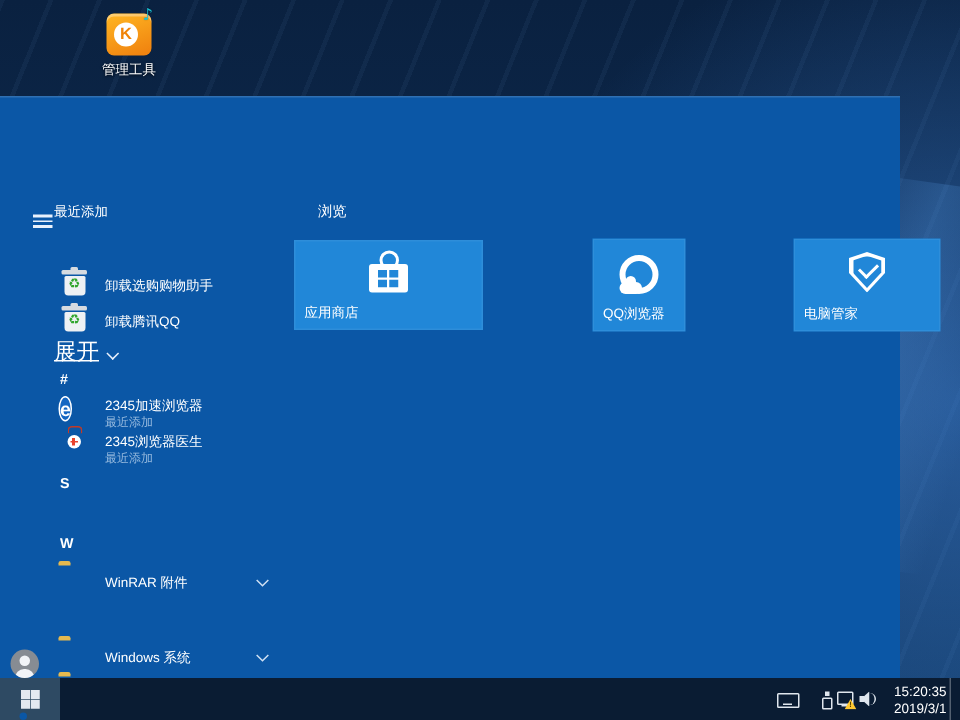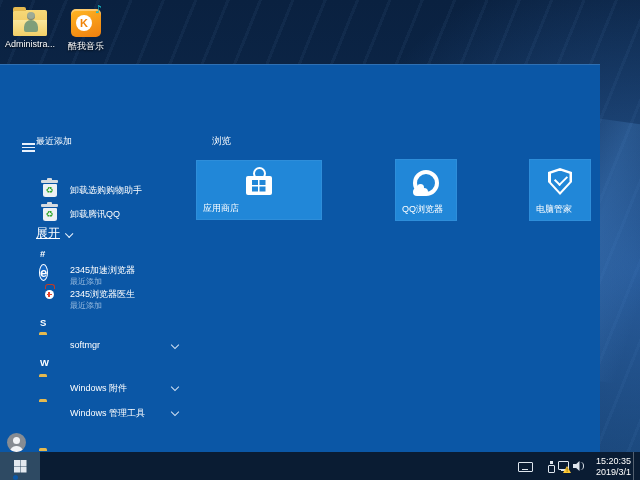--- a/index.html
+++ b/index.html
@@ -41,21 +41,21 @@
 
   
   .lhead{position:absolute;left:36px;font-size:9px;color:#fff;white-space:nowrap;}
   .letter{position:absolute;left:40px;font-size:9.5px;color:#fff;font-weight:bold;}
   .row{position:absolute;left:36px;width:146px;height:24px;cursor:pointer;}
   .ric{position:absolute;left:3px;top:0;width:22px;height:24px;}
   .rlabel{position:absolute;left:34px;top:6px;font-size:9px;color:#fff;white-space:nowrap;}
   .row.two .rlabel{top:1px;}
   .rsub{position:absolute;left:34px;top:12.5px;font-size:8px;color:rgba(220,235,250,.65);white-space:nowrap;}
   .chev{position:absolute;right:4px;top:8px;width:5px;height:5px;border-right:1.3px solid rgba(230,240,252,.9);border-bottom:1.3px solid rgba(230,240,252,.9);transform:rotate(45deg);}
-  .expandrow{position:absolute;left:36px;font-size:12px;color:#fff;cursor:pointer;text-decoration:underline;}
+  .expandrow{position:absolute;left:36px;font-size:15px;color:#fff;cursor:pointer;text-decoration:underline;}
   .expandrow .chev2{display:inline-block;margin-left:5px;width:4.5px;height:4.5px;border-right:1.3px solid #e9f1fc;border-bottom:1.3px solid #e9f1fc;transform:rotate(45deg) translateY(-2px);}
 
   
   .folder{position:relative;width:19px;height:15px;margin-top:4px;background:linear-gradient(180deg,#f7d979,#eec358);border-radius:1.5px;}
   .folder::before{content:"";position:absolute;top:-2.5px;left:0;width:8px;height:3px;background:#e5b94f;border-radius:1.5px 1.5px 0 0;}
   .folder::after{content:"";position:absolute;left:0;right:0;bottom:0;height:9px;background:linear-gradient(180deg,#fbe79c,#f2cf67);border-radius:0 0 1.5px 1.5px;}
   .shopicon{position:relative;width:21px;height:21px;margin-top:1px;border-radius:4px;background:linear-gradient(145deg,#f45ba1,#dd2f8b);}
   .shopicon::before{content:"";position:absolute;left:5px;top:5px;width:8px;height:8px;border:2.6px solid #fff;border-radius:50%;}
   .trash{position:relative;width:17px;height:20px;margin:1px 0 0 2px;}
   .trash .lid{position:absolute;top:2px;left:0;width:17px;height:3px;background:#d6dbe0;border-radius:1px;}
@@ -109,35 +109,26 @@
   .vol .wave{position:absolute;right:2px;top:1px;width:7px;height:8px;border:1.4px solid #dfe6ee;border-left:none;border-top:none;border-bottom:none;border-radius:0 50% 50% 0/0 50% 50% 0;}
   .clock{position:absolute;right:9px;top:4px;width:46px;text-align:right;color:#fff;font-size:9px;line-height:10.5px;cursor:pointer;}
   .showdesk{position:absolute;right:0;top:0;width:6px;height:28px;border-left:1px solid rgba(255,255,255,.3);cursor:pointer;}
 </style>
 </head>
 <body>
 
 <div class="screen">
   <div class="beam"></div>
 
-  <div class="desk-icon" style="left:2px;top:6px;">
-    <div class="dfolder">
-      <div class="dperson">
-          <span class="head"></span>
-          <span class="bodyp"></span>
-        </div>
-    </div>
-    <div class="dlabel">Administra...</div>
-  </div>
   <div class="desk-icon" style="left:58px;top:6px;">
     <div class="kuwo">
       <span class="kcirc">K</span>
       <span class="knote">♪</span>
     </div>
-    <div class="dlabel">酷我音乐</div>
+    <div class="dlabel">管理工具</div>
   </div>
 
   <div class="start-menu">
 
     <div class="hamburger">
         <i></i>
         <i></i>
         <i></i>
       </div>
     <div class="avatar"></div>
@@ -168,35 +159,30 @@
       <span class="rlabel">2345加速浏览器</span>
       <span class="rsub">最近添加</span>
     </div>
     <div class="row two" style="top:222px;">
       <span class="ric"><span class="medkit"><span class="mc"></span></span></span>
       <span class="rlabel">2345浏览器医生</span>
       <span class="rsub">最近添加</span>
     </div>
 
     <div class="letter" style="top:252px;">S</div>
-    <div class="row" style="top:269px;">
-      <span class="ric"><span class="folder"></span></span>
-      <span class="rlabel">softmgr</span>
-      <span class="chev"></span>
-    </div>
 
     <div class="letter" style="top:292px;">W</div>
     <div class="row" style="top:311px;">
       <span class="ric"><span class="folder"></span></span>
-      <span class="rlabel">Windows 附件</span>
+      <span class="rlabel">WinRAR 附件</span>
       <span class="chev"></span>
     </div>
-    <div class="row" style="top:336px;">
+    <div class="row" style="top:361px;">
       <span class="ric"><span class="folder"></span></span>
-      <span class="rlabel">Windows 管理工具</span>
+      <span class="rlabel">Windows 系统</span>
       <span class="chev"></span>
     </div>
     <div class="row" style="top:385px;">
       <span class="ric"><span class="folder"></span></span>
       <span class="rlabel">WinRAR</span>
       <span class="chev"></span>
     </div>
 
     <div class="letter" style="top:410px;">X</div>
 
@@ -212,21 +198,21 @@
 
     <div class="tile" style="left:196px;top:95px;width:126px;height:60px;">
       <span class="storeicon" style="top:7px;">
         <span class="handle"></span>
           <span class="bag"></span>
       </span>
       <span class="tlabel">应用商店</span>
     </div>
 
 
-    <div class="tile" style="left:529px;top:94px;width:62px;height:62px;">
+    <div class="tile" style="left:529px;top:94px;width:62px;height:62px;padding-left:36px;">
       <span class="shieldicon">
         <span class="so"></span>
           <span class="si"></span>
           <span class="sv"></span>
       </span>
       <span class="tlabel">电脑管家</span>
     </div>
   </div>
 
   <div class="taskbar">

